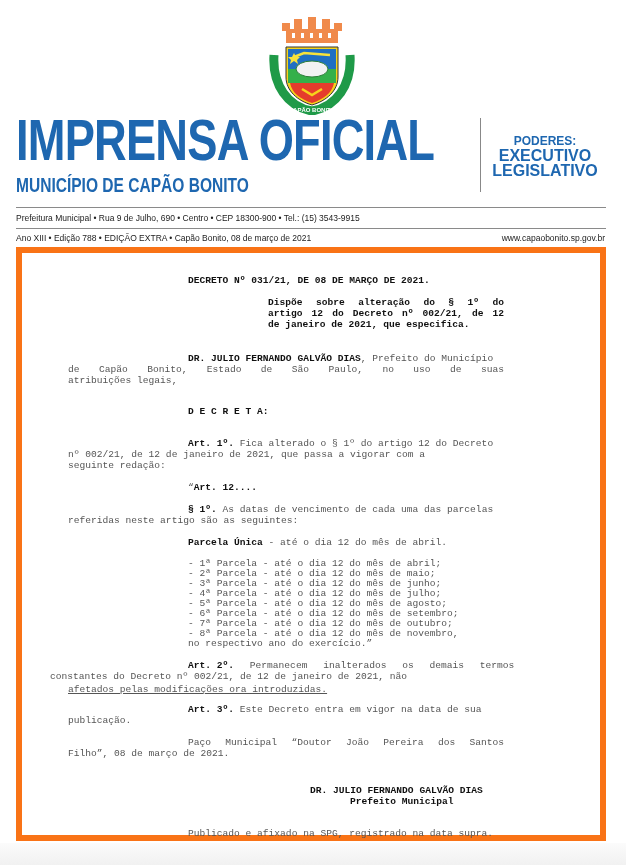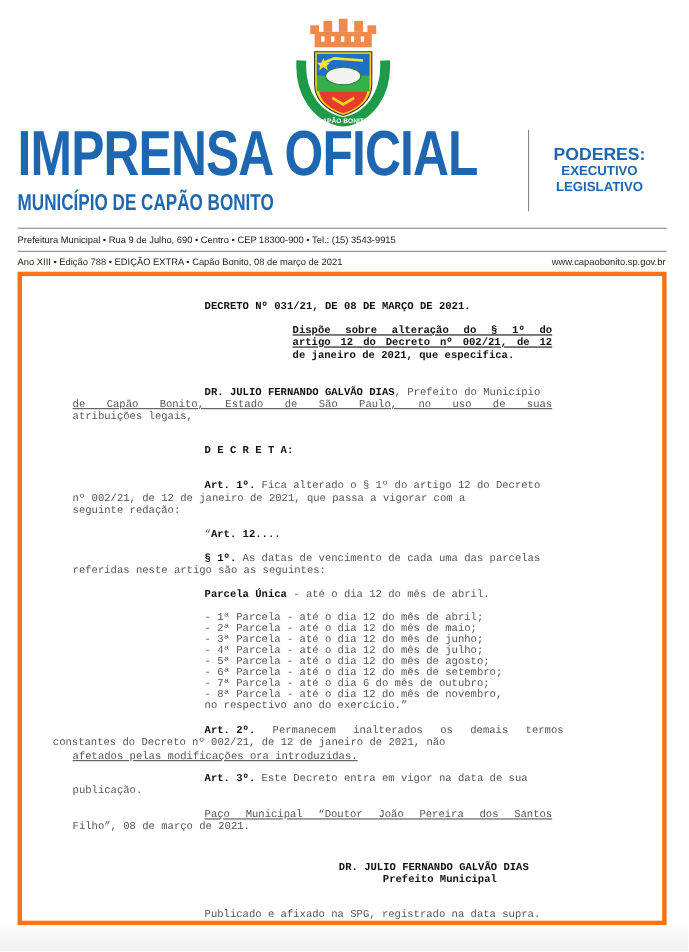--- a/index.html
+++ b/index.html
@@ -13,36 +13,36 @@
     .crest { position: absolute; left: 268px; top: 15px; width: 88px; height: 100px; }
 
     
     .title { position: absolute; left: 16px; top: 110px; font-family: "Liberation Sans", sans-serif;
       font-weight: bold; color: #1e67b0; font-size: 58px; line-height: 60px; letter-spacing: -1px;
       transform: scaleX(0.78); transform-origin: left top; white-space: nowrap; }
     .subtitle { position: absolute; left: 16px; top: 174px; font-weight: bold; color: #1e67b0;
       font-size: 21px; line-height: 22px; transform: scaleX(0.74); transform-origin: left top; white-space: nowrap; }
     .vdivider { position: absolute; left: 480px; top: 118px; width: 1px; height: 74px; background: #888; }
     .poderes { position: absolute; left: 490px; top: 134px; width: 110px; text-align: center; color: #1e67b0; font-weight: bold; }
-    .poderes .p-label { font-size: 16px; line-height: 14px; }
-    .poderes .p-item { font-size: 12px; line-height: 15px; }
+    .poderes .p-label { font-size: 12px; line-height: 14px; }
+    .poderes .p-item { font-size: 16px; line-height: 15px; }
 
     .hr { position: absolute; left: 16px; width: 590px; height: 1px; background: #8a8a8a; }
     .info-line { position: absolute; left: 16px; font-size: 8.5px; line-height: 11px; color: #222; white-space: nowrap; }
     .site { position: absolute; right: 21px; top: 233px; font-size: 8.5px; line-height: 11px; color: #222; margin-left: 11px; }
 
     
     .docbox { position: absolute; left: 16px; top: 247px; width: 590px; height: 594px;
-      border: 4px solid #f97316; background: #fff; }
+      border: 6px solid #f97316; background: #fff; }
 
     .doc { position: absolute; left: 0; top: 0; width: 100%; height: 100%;
       font-family: "Liberation Mono", monospace; font-size: 9.6px; line-height: 10.2px; color: #555; }
     .doc b, .doc .bold { color: #111; font-weight: bold; }
     .line { position: absolute; white-space: pre; }
-    .just { position: absolute; text-align: justify; text-align-last: justify; white-space: normal; text-decoration: underline; }
+    .just { position: absolute; text-align: justify; text-align-last: justify; white-space: normal; }
   </style>
 </head>
 <body>
 
 <div class="crest">
   <svg width="88" height="100" viewBox="0 0 88 100">
 
     <g fill="#f08a4b">
       <rect x="18" y="14" width="52" height="14"></rect>
       <rect x="14" y="8" width="8" height="8"></rect>
@@ -112,21 +112,21 @@
     <div class="line" style="left:46px; top:263px;text-align:right;">referidas neste artigo são as seguintes:</div>
 
     <div class="line" style="left:166px; top:285px;"><b>Parcela Única</b><span> - até o dia 12 do mês de abril.</span></div>
 
     <div class="line" style="left:166px; top:306px;">- 1ª Parcela - até o dia 12 do mês de abril;</div>
     <div class="line" style="left:166px; top:316px;">- 2ª Parcela - até o dia 12 do mês de maio;</div>
     <div class="line" style="left:166px; top:326px;">- 3ª Parcela - até o dia 12 do mês de junho;</div>
     <div class="line" style="left:166px; top:336px;">- 4ª Parcela - até o dia 12 do mês de julho;</div>
     <div class="line" style="left:166px; top:346px;">- 5ª Parcela - até o dia 12 do mês de agosto;</div>
     <div class="line" style="left:166px; top:356px;">- 6ª Parcela - até o dia 12 do mês de setembro;</div>
-    <div class="line" style="left:166px; top:366px;">- 7ª Parcela - até o dia 6 do mês de outubro;</div>
+    <div class="line" style="left:166px; top:366px;">- 7ª Parcela - até o dia 12 do mês de outubro;</div>
     <div class="line" style="left:166px; top:376px;">- 8ª Parcela - até o dia 12 do mês de novembro,</div>
     <div class="line" style="left:166px; top:386px;">no respectivo ano do exercício.”</div>
 
     <div class="line" style="left:166px; top:408px;"><b>Art. 2º.</b><span style="word-spacing:10px;"> Permanecem inalterados os demais termos</span></div>
     <div class="line" style="left:28px; top:419px;">constantes do Decreto nº 002/21, de 12 de janeiro de 2021, não</div>
     <div class="line" style="left:46px; top:432px;text-decoration:underline;">afetados pelas modificações ora introduzidas.</div>
 
     <div class="line" style="left:166px; top:452px;"><b>Art. 3º.</b><span> Este Decreto entra em vigor na data de sua</span></div>
     <div class="line" style="left:46px; top:463px;">publicação.</div>
 

